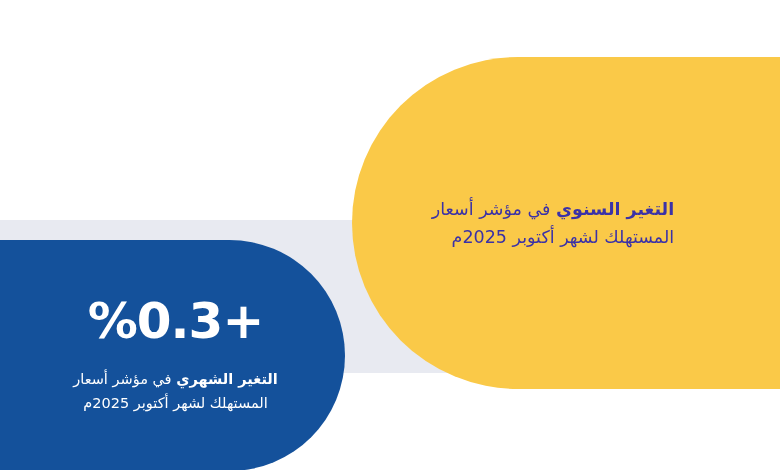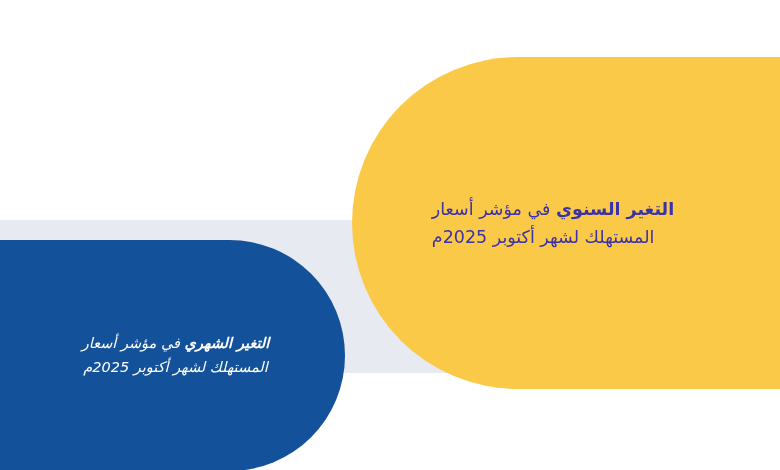--- a/index.html
+++ b/index.html
@@ -60,21 +60,21 @@
     unicode-bidi: bidi-override;
     margin: 0 0 26px 0;
     white-space: nowrap;
     text-align: center;
   }
 
   .caption-yellow {
     color: #3b32a7;
     font-size: 17.5px;
     line-height: 1.62;
-    text-align: left;
+    text-align: right;
     direction: rtl;
     margin: 8px;
     max-width: 320px;
   }
 
   
   .card-blue {
     position: absolute;
     left: 0;
     top: 240px;
@@ -107,21 +107,20 @@
   }
 
   .caption-blue {
     color: #ffffff;
     font-size: 14.5px;
     line-height: 1.62;
     text-align: center;
     direction: rtl;
     margin: 0;
     max-width: 262px;
-    font-style: italic;
   }
 
   .strong { font-weight: 700; }
   .light  { font-weight: 400; }
 
   .cap-line { display: block; }
 </style>
 </head>
 <body>
 
@@ -130,19 +129,20 @@
   <div class="band"></div>
 
   <div class="card-yellow">
     <div class="caption-yellow">
       <span class="cap-line"><span class="strong">التغير السنوي</span><span class="light"> في مؤشر أسعار</span></span>
       <span class="cap-line light">المستهلك لشهر أكتوبر 2025م</span>
     </div>
   </div>
 
   <div class="card-blue">
+    <div class="big-number-blue">%0.3+</div>
     <div class="caption-blue">
       <span class="cap-line"><span class="strong">التغير الشهري</span><span class="light"> في مؤشر أسعار</span></span>
       <span class="cap-line light">المستهلك لشهر أكتوبر 2025م</span>
     </div>
   </div>
 
 </div>
 
 </body></html>

